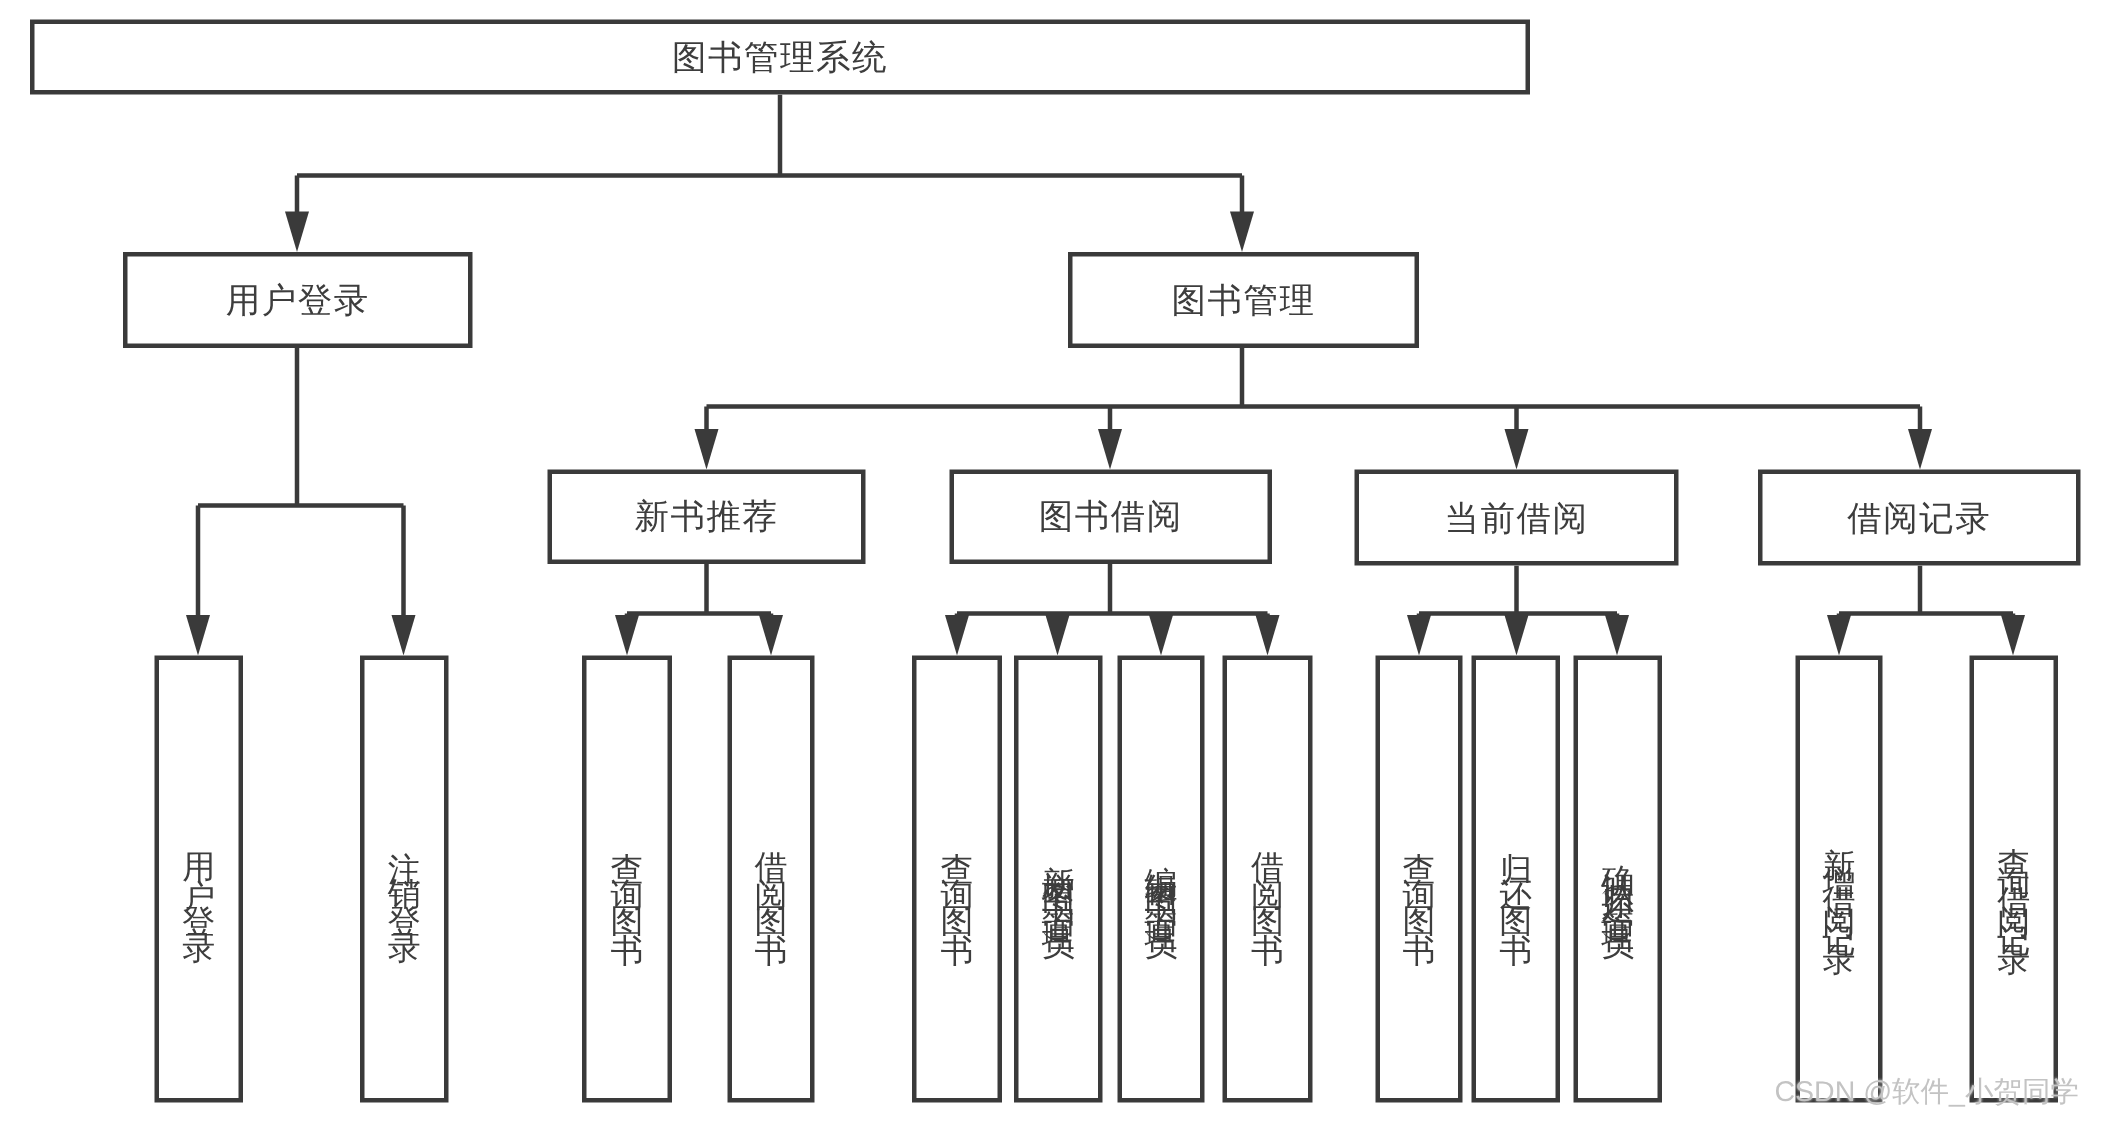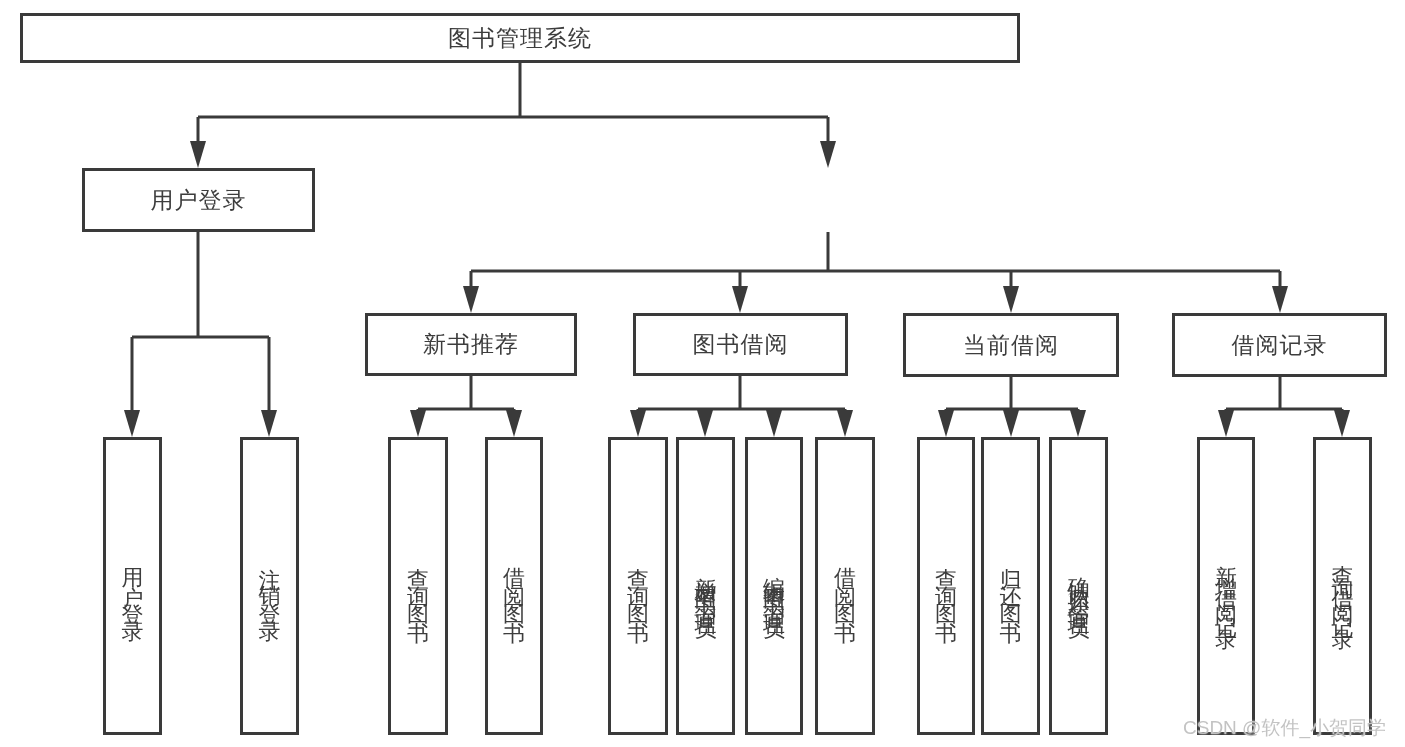--- a/index.html
+++ b/index.html
@@ -133,20 +133,21 @@
       <polygon points="1070,410 1086,410 1078,437"></polygon>
 
       <polygon points="1218,410 1234,410 1226,437"></polygon>
       <polygon points="1334,410 1350,410 1342,437"></polygon>
     </g>
   </svg>
 
   <div class="node" id="n-root">图书管理系统</div>
 
   <div class="node" id="n-user-login">用户登录</div>
+  <div class="node" id="n-book-mgmt">图书管理</div>
 
   <div class="node" id="n-book-borrow">图书借阅</div>
   <div class="node" id="n-new-book">新书推荐</div>
   <div class="node" id="n-records">借阅记录</div>
   <div class="node" id="n-cur-borrow">当前借阅</div>
 
   <div class="leaf" id="l-user-login">
     <span class="vt vt-s">用户登录</span>
   </div>
   <div class="leaf" id="l-logout">

